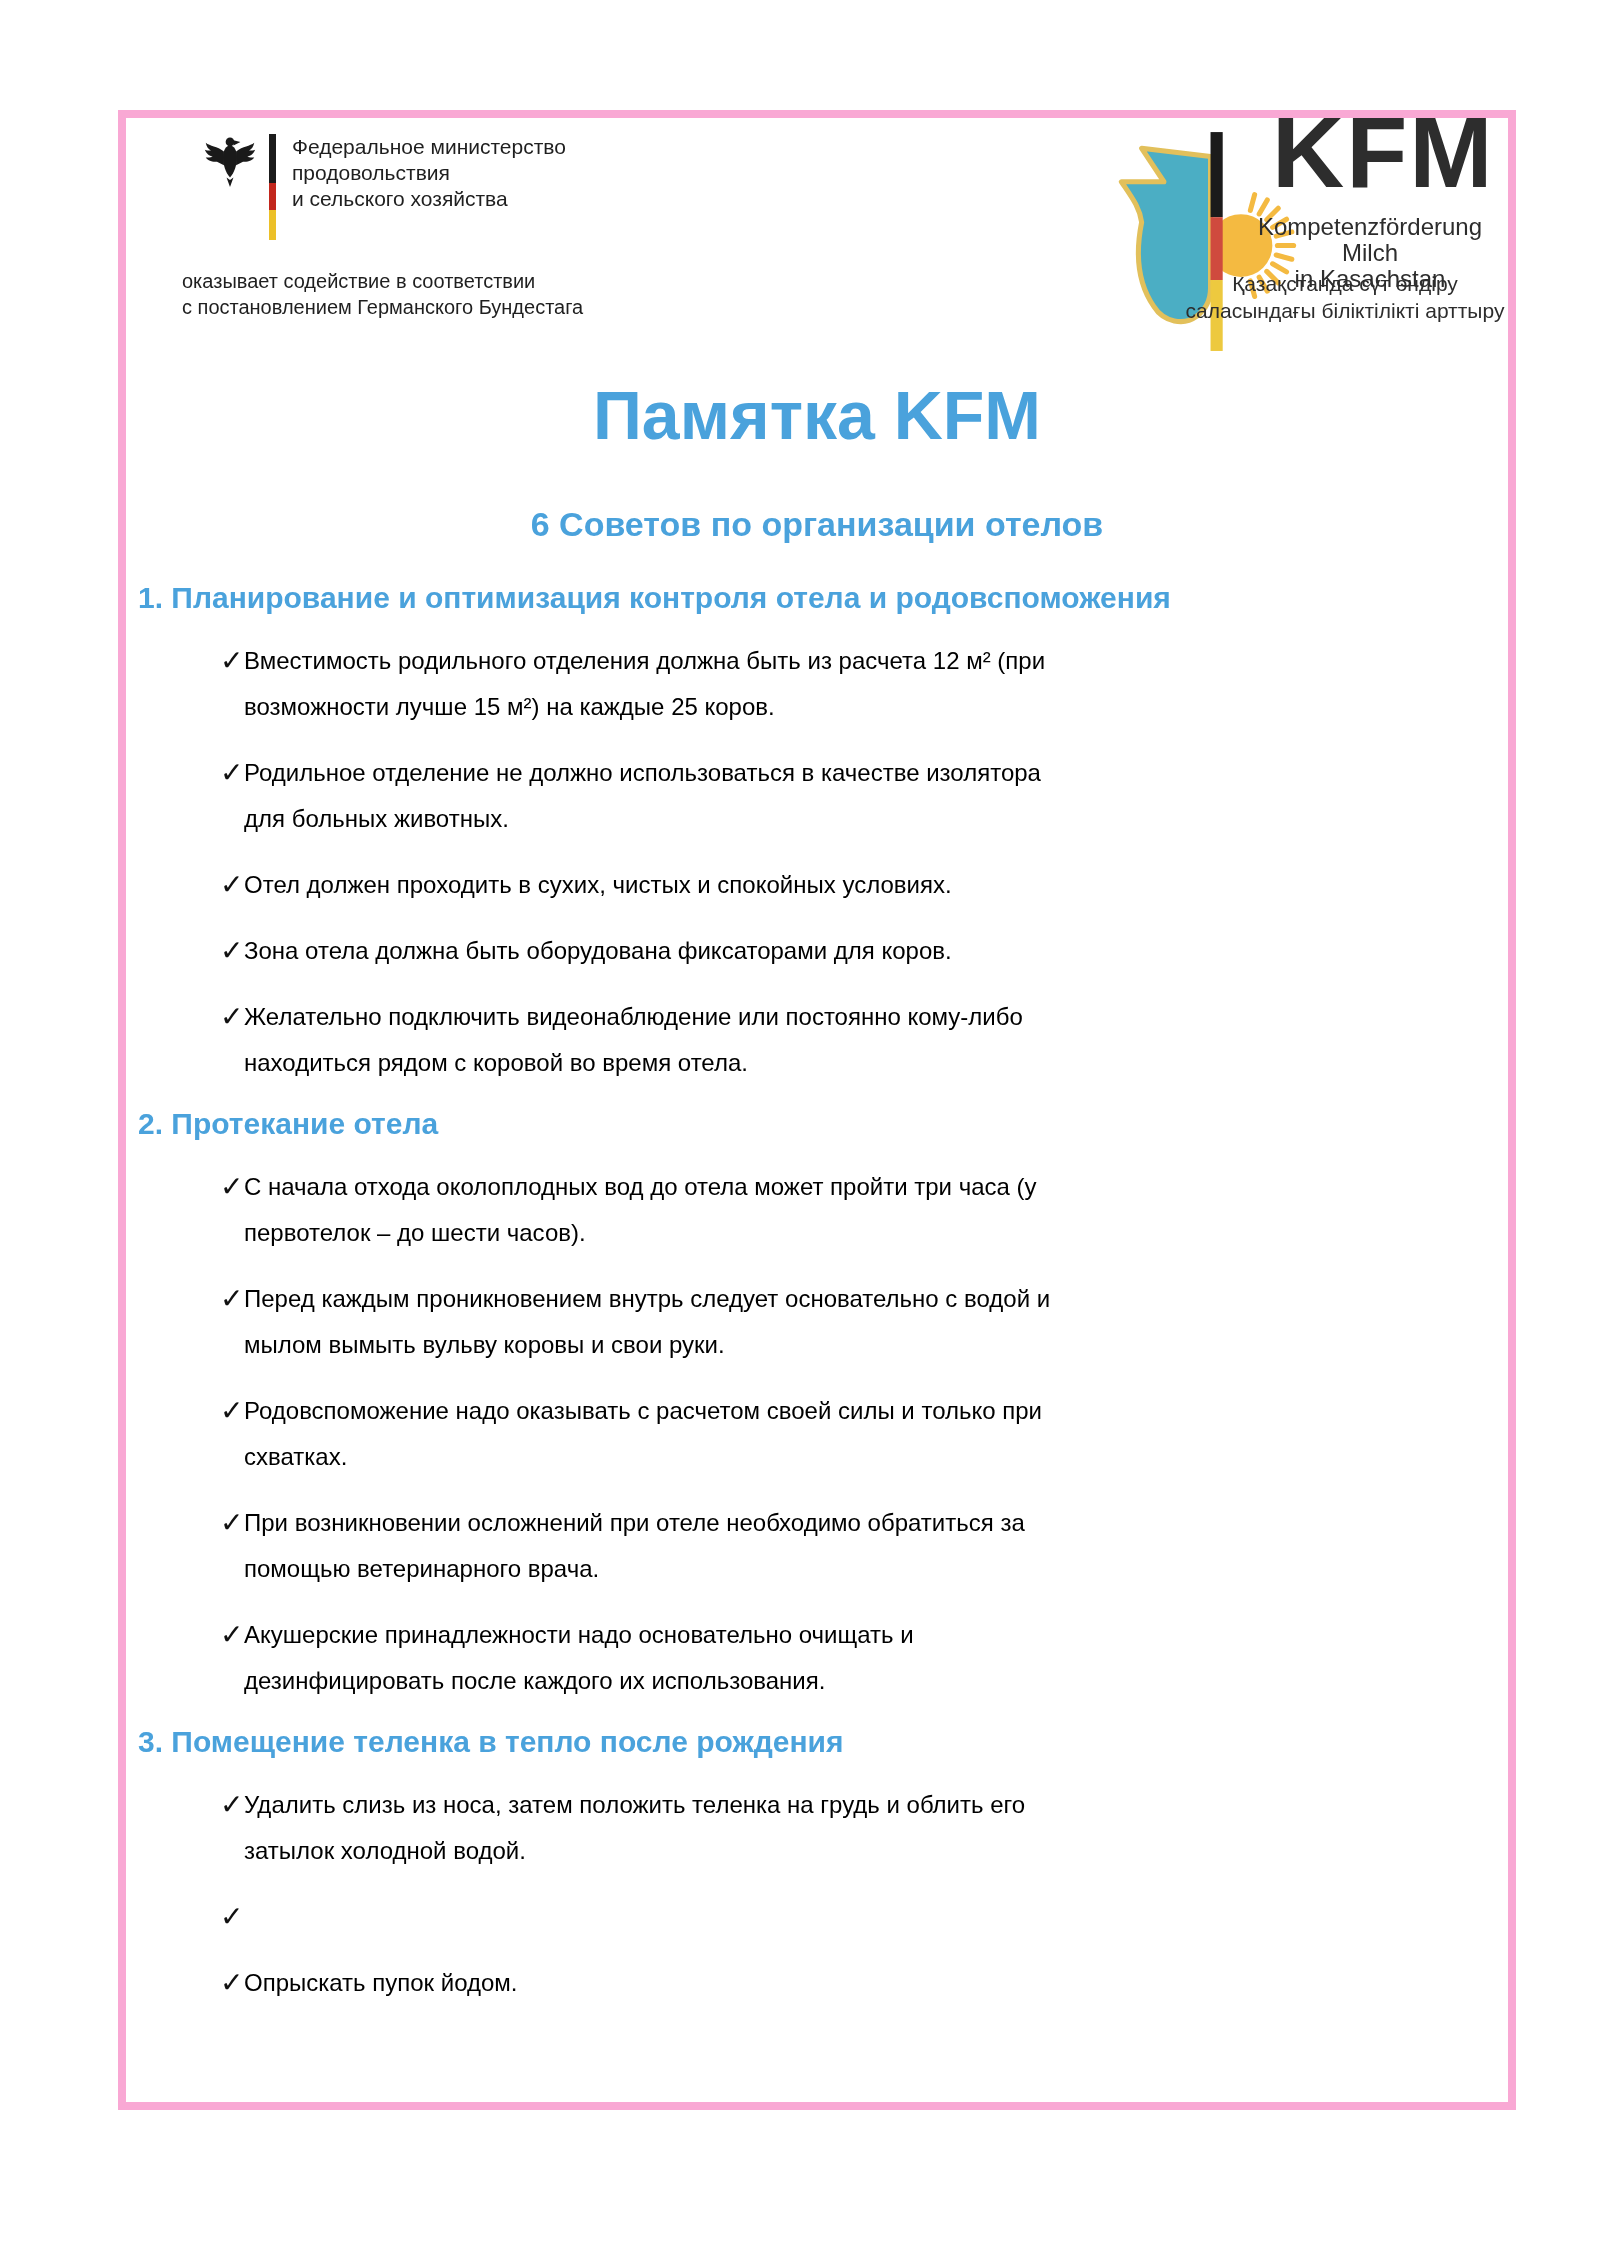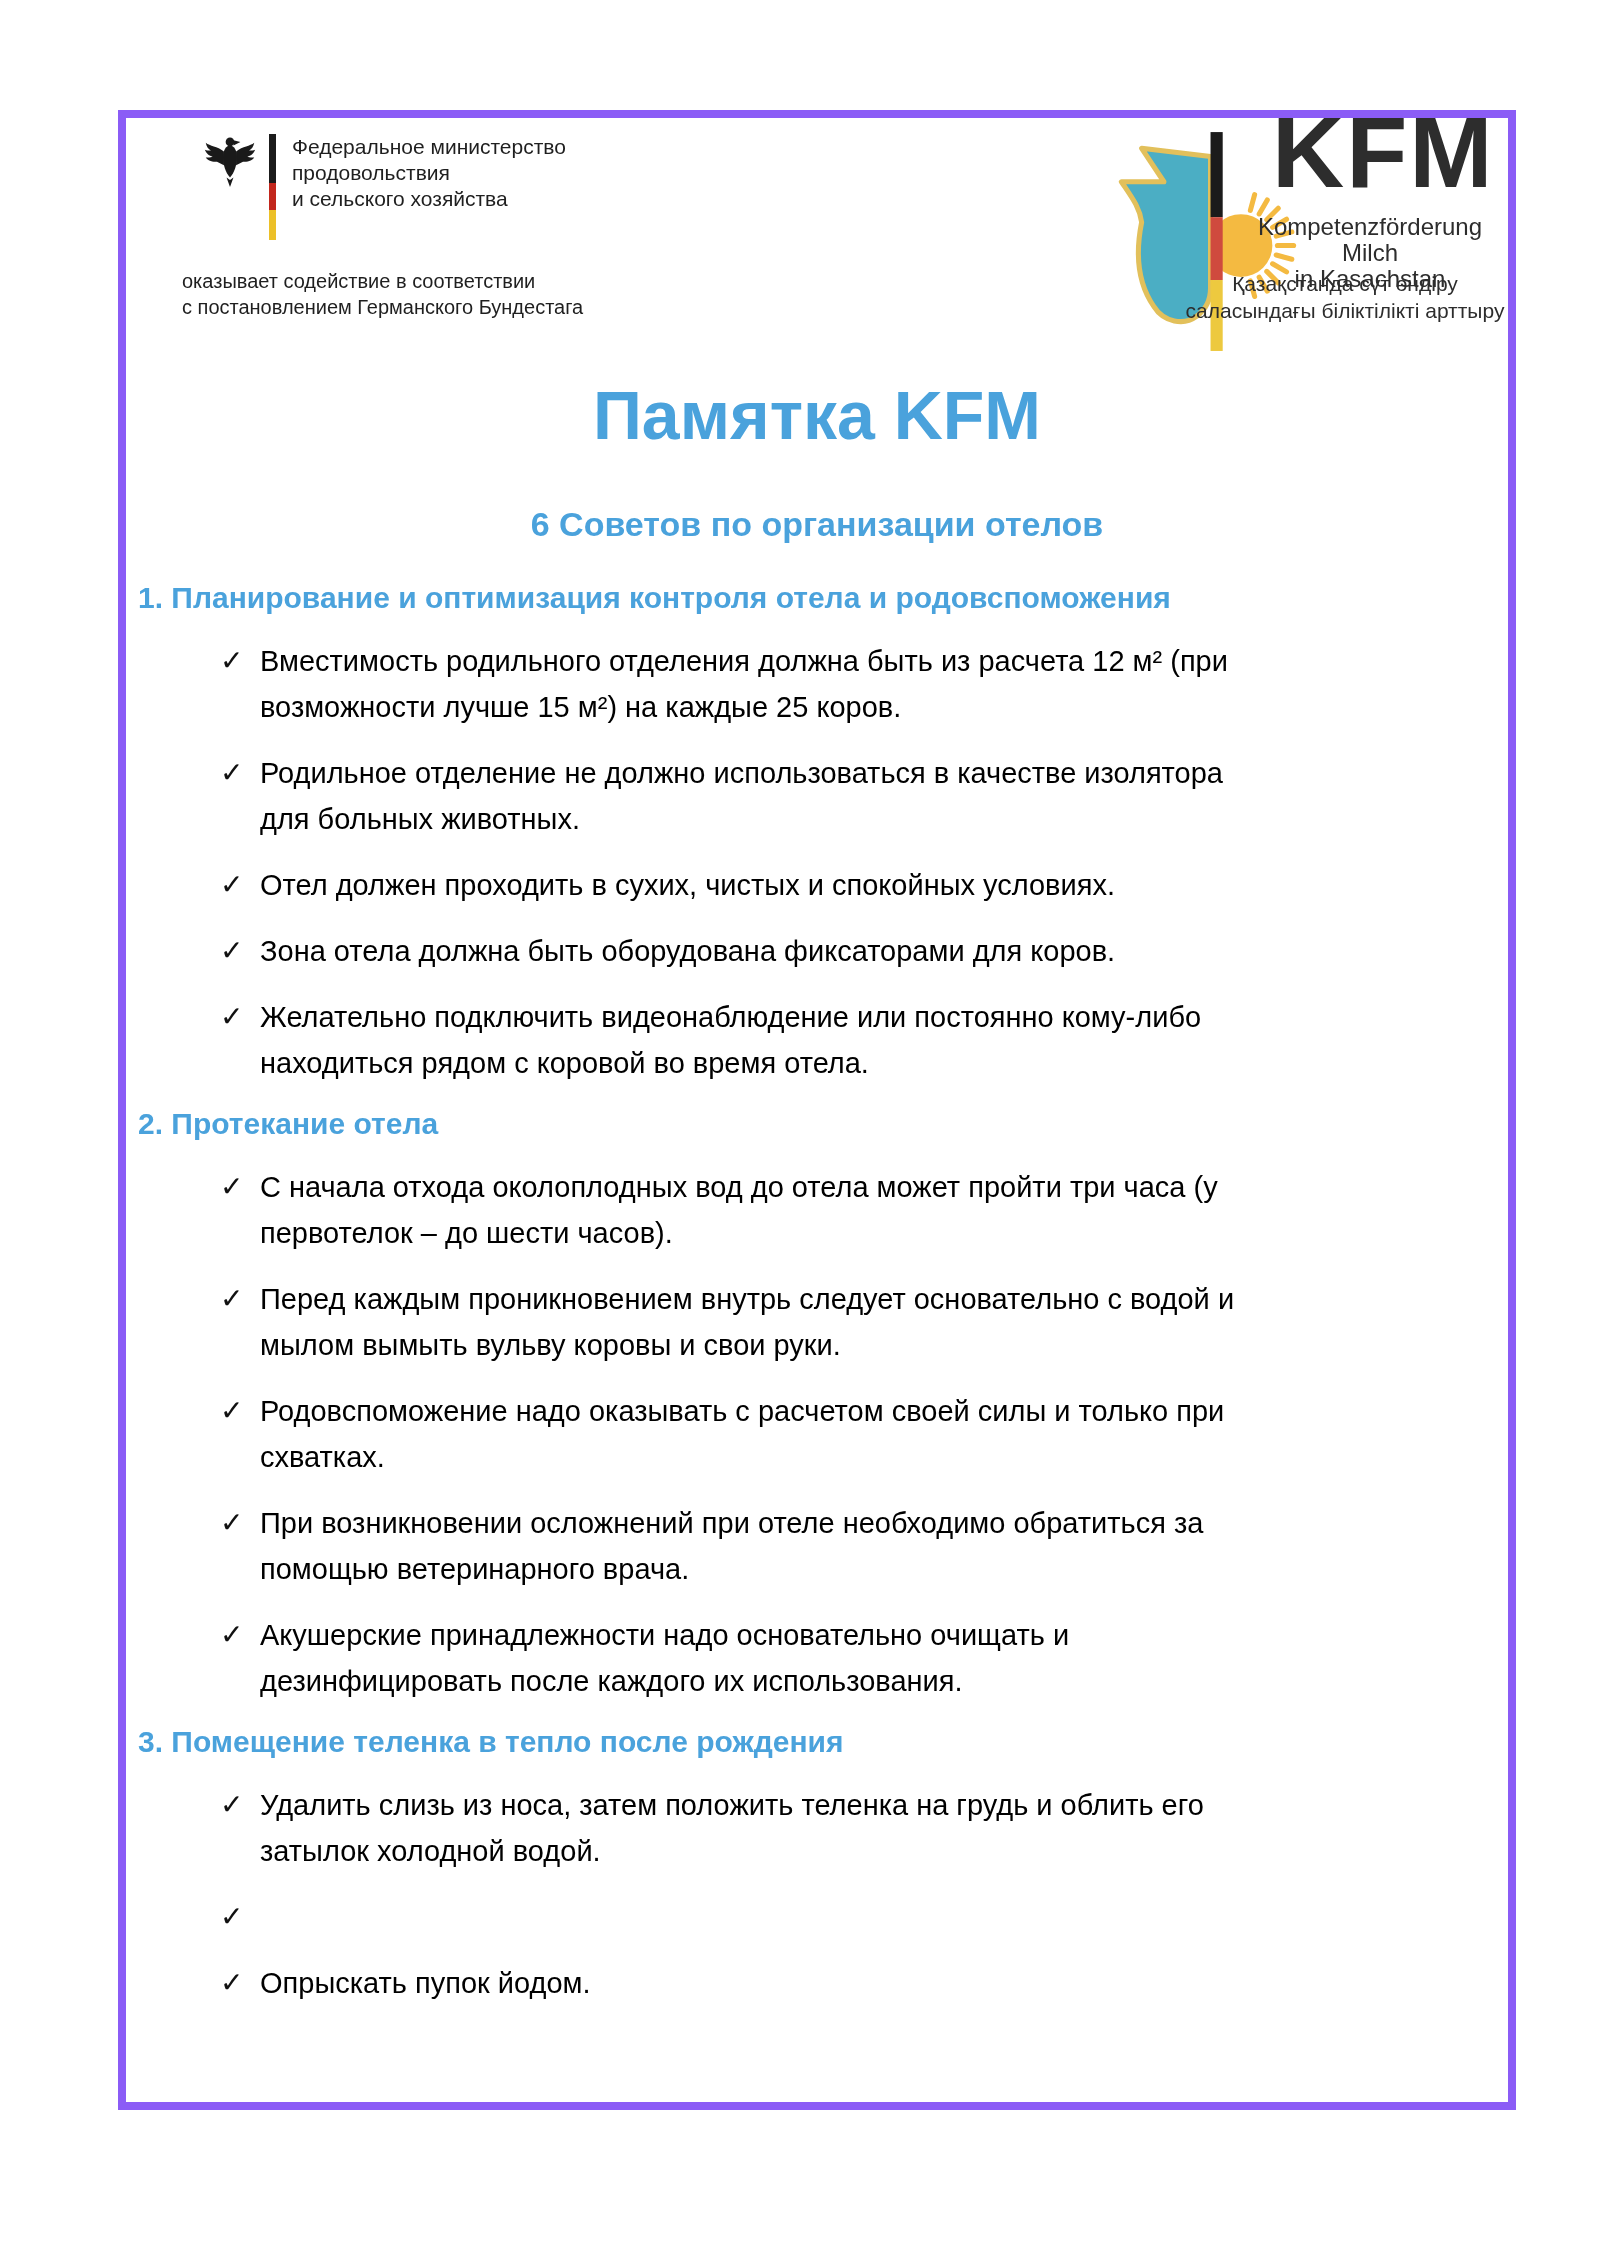--- a/index.html
+++ b/index.html
@@ -3,21 +3,21 @@
 <meta charset="utf-8">
 <style>
   * { margin:0; padding:0; box-sizing:border-box; }
   html,body { background:#ffffff; }
   body {
     width:1600px; height:2262px; position:relative;
     font-family:"Liberation Sans", sans-serif; color:#000;
   }
   .frame {
     position:absolute; left:118px; top:110px; width:1398px; height:2000px;
-    border:8px solid #8b5cf6; background:#fff;
+    border:8px solid #f9a8d4; background:#fff;
   }
   
   .ministry { position:absolute; left:78px; top:10px; display:flex; }
   .eagle-svg { width:52px; height:58px; margin-top:4px; }
   .flag-stripe {
     width:7px; height:106px; margin:6px 0 0 13px;
     background:linear-gradient(#1b1b1b 0 46%, #c2271d 46% 72%, #ecc028 72% 100%);
   }
   .ministry-names { margin:6px 0 0 16px; font-size:21px; line-height:26px; color:#1f1f1f; }
   .support { position:absolute; left:56px; top:150px; font-size:20px; line-height:26px; color:#1f1f1f; }
@@ -37,21 +37,21 @@
     font-size:68px; font-weight:700; color:#4AA2DC; line-height:66px; }
   .subtitle { position:absolute; top:386px; left:0; width:100%; text-align:center;
     font-size:34px; font-weight:700; color:#4AA2DC; line-height:40px; }
   
   .content { position:absolute; top:462px; left:12px; right:10px; }
   .section + .section { margin-top:16px; }
   .section-heading { font-size:30px; font-weight:700; color:#4AA2DC;
     line-height:36px; margin-bottom:22px; }
   .item { display:flex; margin:0 0 20px 82px; }
   .check { width:24px; flex:0 0 24px; font-size:28px; line-height:46px; color:#111; }
-  .item-text { margin-left:16px; font-size:29px; line-height:46px; white-space:pre-line; }
+  .item-text { font-size:24px; line-height:46px; white-space:pre-line; }
 </style>
 </head>
 <body>
 
 <div class="frame">
 
   <div class="ministry">
     <svg class="eagle-svg" viewBox="0 0 60 62">
       <g fill="#1a1a1a">
         <circle cx="30" cy="9" r="5"></circle>

